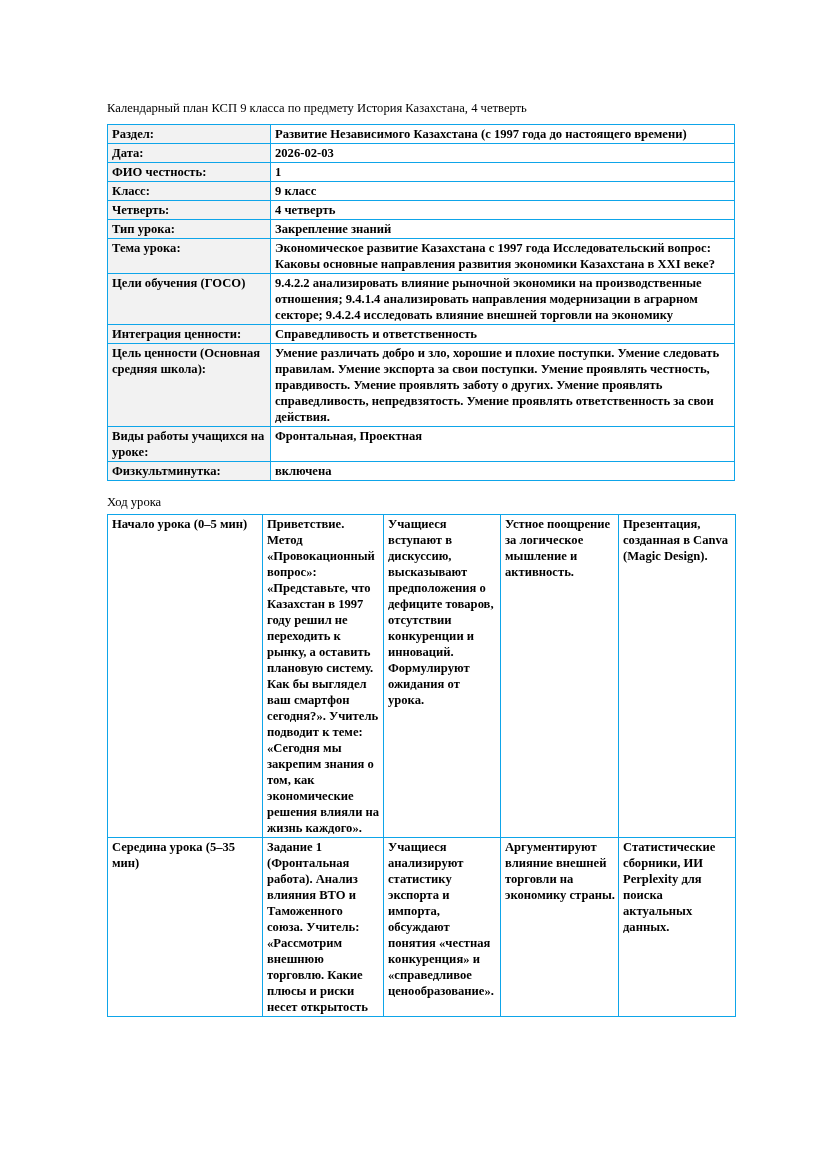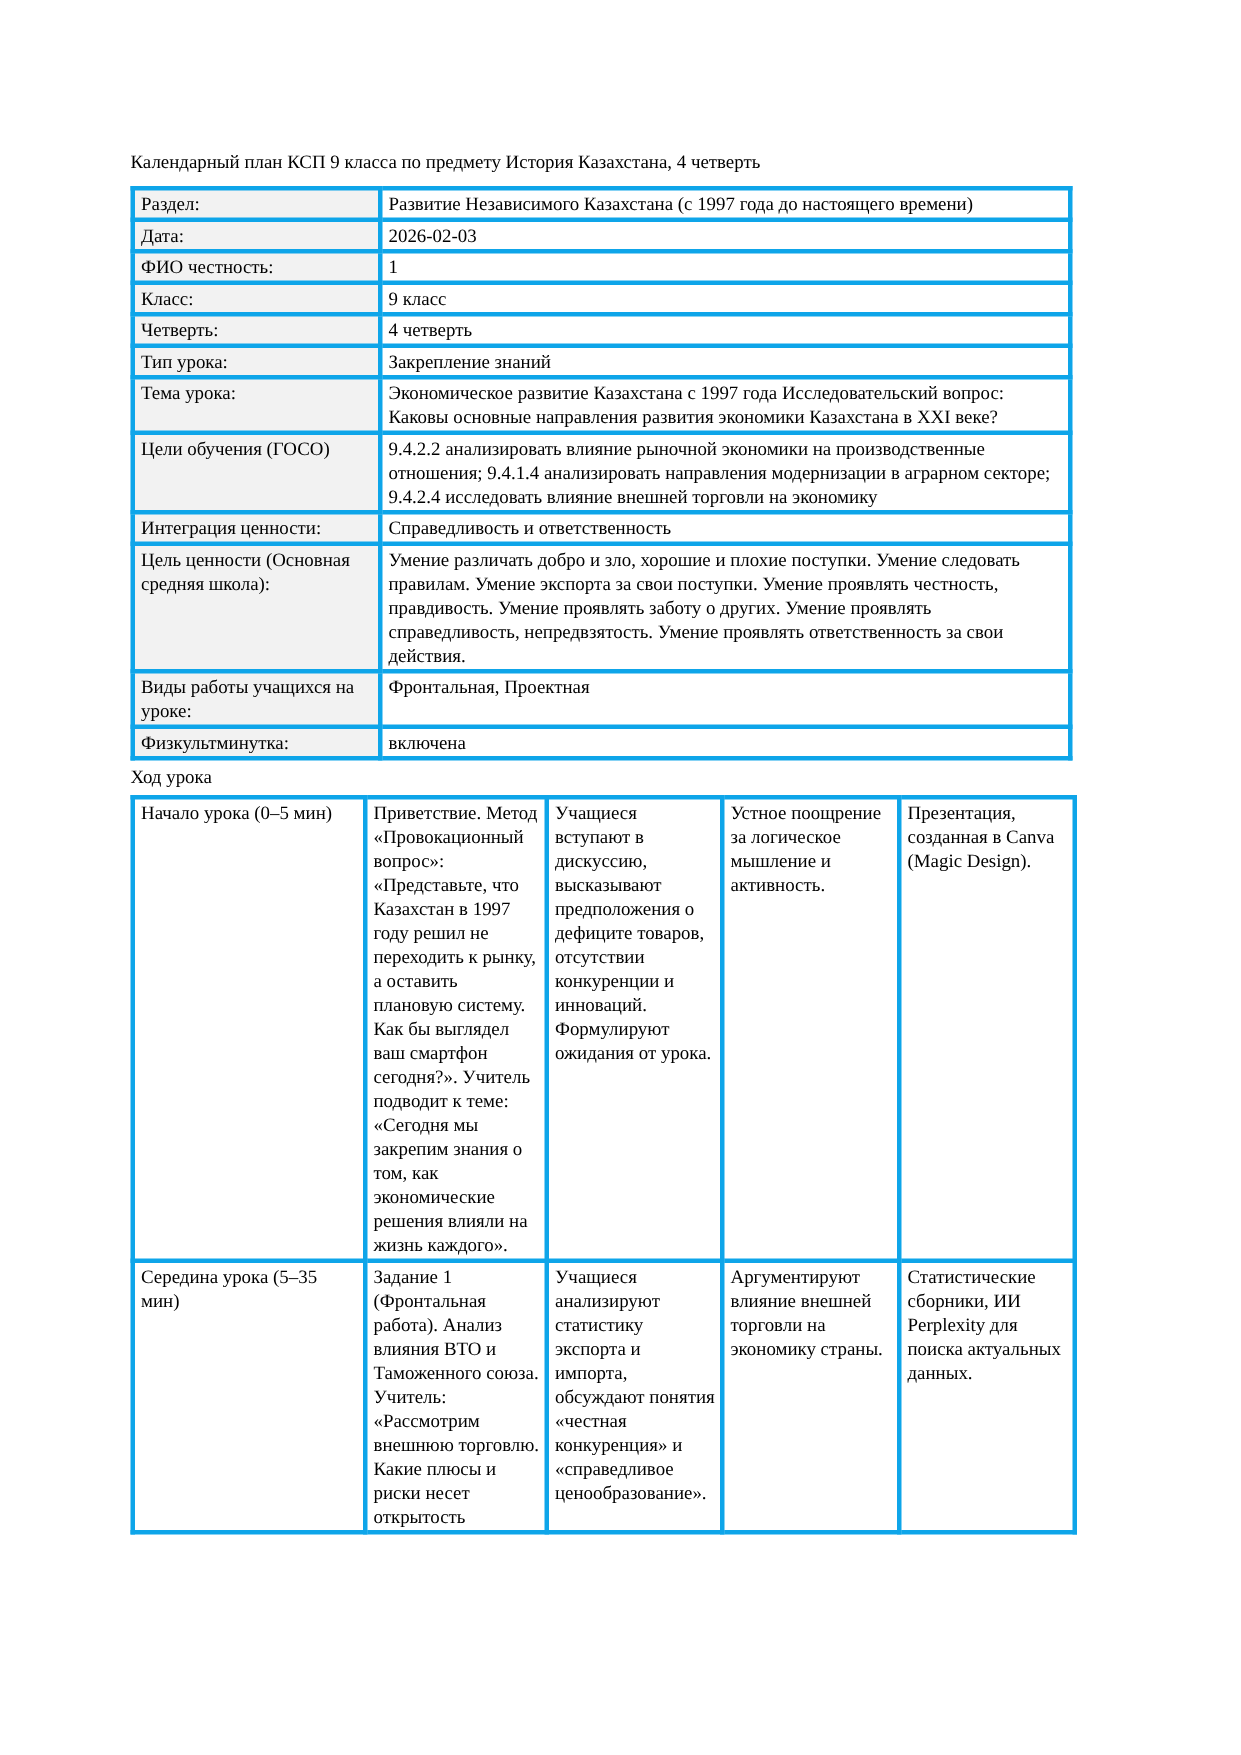--- a/index.html
+++ b/index.html
@@ -19,53 +19,54 @@
     position: relative;
     width: 827px;
     height: 1170px;
     box-sizing: border-box;
     padding: 0;
     overflow: hidden;
   }
 
   .content {
     position: absolute;
-    left: 87px;
+    left: 107px;
     top: 100px;
     width: 628px;
   }
 
   .doc-title {
     font-size: 12.6px;
     line-height: 16px;
     margin: 0 0 8px 0;
     white-space: nowrap;
   }
 
   .caption {
     font-size: 12.6px;
     line-height: 16px;
-    margin: 3px 0 4px 0;
+    margin: 13px 0 4px 0;
   }
 
   table {
     border-collapse: collapse;
     width: 628px;
     table-layout: fixed;
     font-size: 12.6px;
     line-height: 16px;
   }
 
   table td {
-    border: 3px solid #0ea5e9;
+    border: 1px solid #0ea5e9;
     padding: 1px 3px 1px 4px;
     vertical-align: top;
     word-wrap: break-word;
     overflow-wrap: break-word;
     hyphens: none;
+    font-weight: bold;
   }
 
   
   .info-table td.label {
     background: #f2f2f2;
     width: 155px;
   }
   .info-table td.value {
     background: #ffffff;
   }

